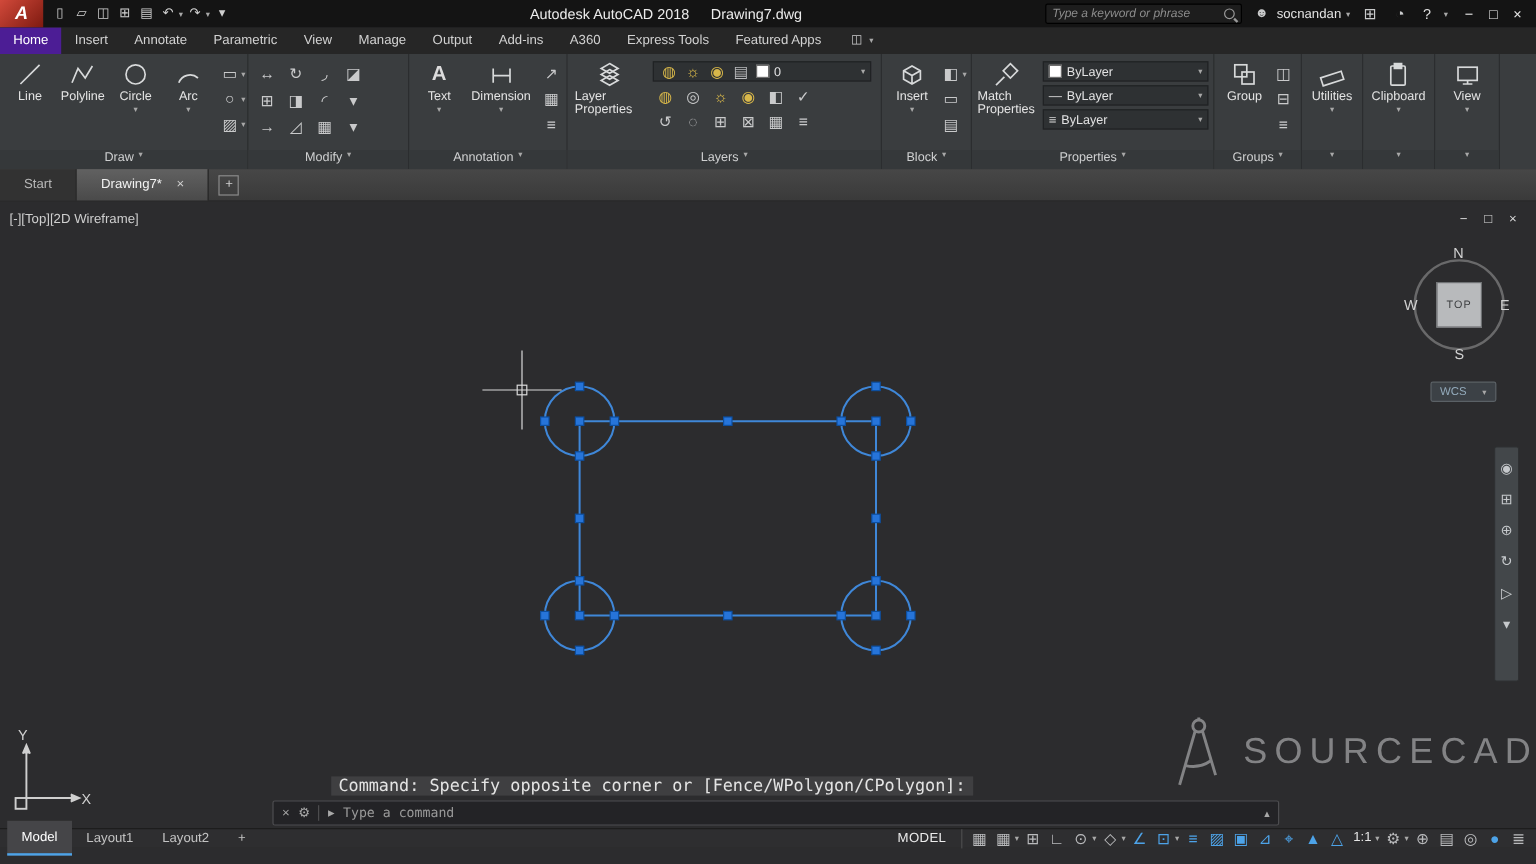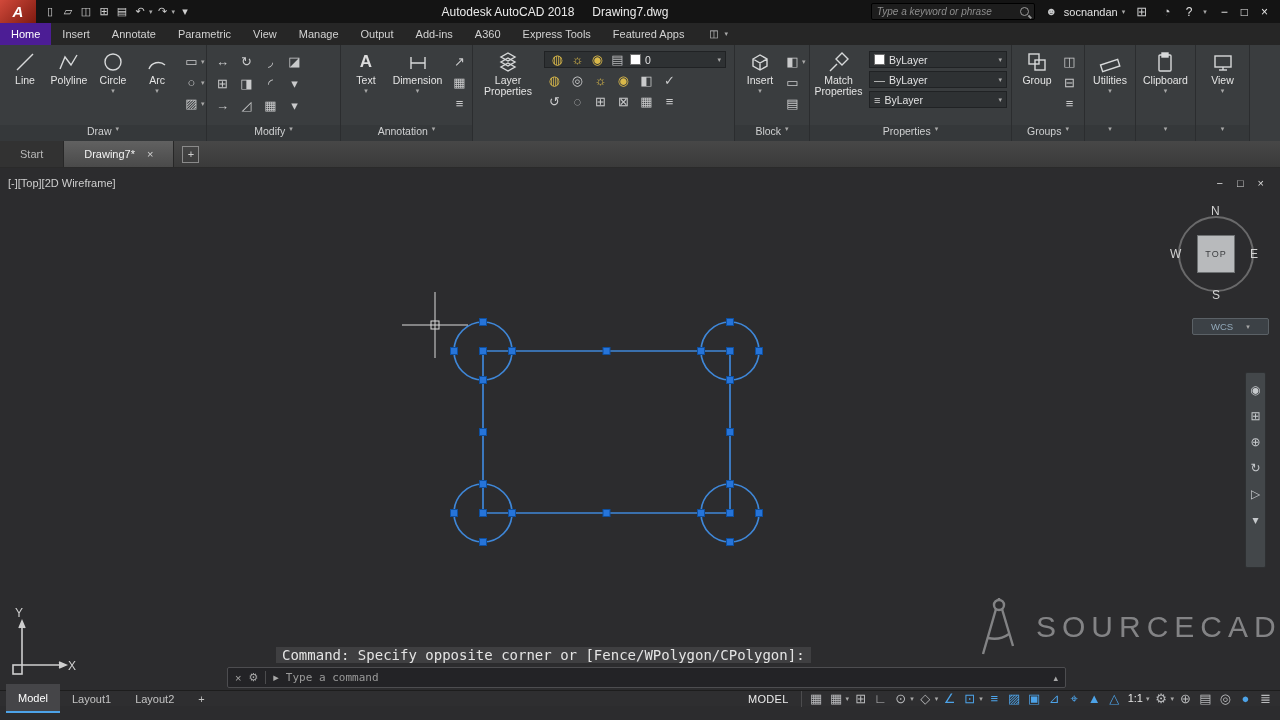--- a/index.html
+++ b/index.html
@@ -39,21 +39,21 @@
   .ribbon-extra{display:flex;align-items:center;gap:2px;margin-left:10px;color:#c9c9c9}
 
   
   .ribbon{position:absolute;top:45px;left:0;width:100%;height:96px;background:#3a3d3f;display:flex}
   .panel{position:relative;height:100%;border-right:1px solid #2b2d2f;box-sizing:border-box;flex:none}
   .pc{position:absolute;top:0;left:0;right:0;bottom:16px;display:flex;padding:3px 4px 0;box-sizing:border-box}
   .pl{position:absolute;bottom:0;left:0;right:0;height:16px;background:#35383a;display:flex;
       align-items:flex-start;justify-content:center;gap:4px;font-size:10.5px;color:#cfd0d1}
   .bigbtn{display:flex;flex-direction:column;align-items:center;gap:1px;padding:2px 2px;min-width:38px}
   .bicon{width:26px;height:24px;display:flex;align-items:center;justify-content:center}
-  .blabel{font-size:10.5px;color:#e4e4e4;text-align:center;line-height:11px}
+  .blabel{font-size:10.5px;color:#e4e4e4;line-height:11px}
   .bigA{font-size:17px;font-weight:bold;color:#dcdcdc}
   .smallcol{display:flex;flex-direction:column;gap:4px;margin-left:3px;padding-top:5px}
   .mgrid{display:flex;flex-direction:column;gap:5px;padding:5px 3px}
   .mrow{display:flex;gap:7px}
   .combo{display:flex;align-items:center;gap:4px;background:#2e3133;border:1px solid #202224;
          height:17px;padding:0 4px;font-size:10.5px;color:#e2e2e3;box-sizing:border-box}
   .combo .dd{margin-left:auto}
   .swatch{width:9px;height:9px;background:#ffffff;border:1px solid #6e6e6e;flex:none}
   .layers-right{display:flex;flex-direction:column;gap:4px;padding-top:3px}
   .lrow{display:flex;gap:6px;align-items:center;padding-left:2px}
@@ -77,21 +77,21 @@
   #canvas-svg{position:absolute;left:0;top:0}
   .vp-label{position:absolute;left:8px;top:9px;font-size:11px;color:#cfcfcf}
   .vp-winbtns{position:absolute;right:16px;top:9px;display:flex;gap:14px;color:#dcdcdc;font-size:11px}
   .ring{position:absolute;left:1178px;top:48px;width:76px;height:76px;
         border:2px solid rgba(165,165,165,.5);border-radius:50%;box-sizing:border-box}
   .vc-letter{position:absolute;color:#d2d2d2;font-size:12px}
   .vc-face{position:absolute;left:1197px;top:67px;width:38px;height:38px;background:#b8babc;
            border:1px solid #6e7173;color:#3c3e40;font-size:9px;display:flex;align-items:center;
            justify-content:center;letter-spacing:1px;box-sizing:border-box}
   .wcs{position:absolute;left:1192px;top:150px;height:15px;background:#3c4146;border:1px solid #5b6166;
-       border-radius:2px;color:#93aabb;font-size:9.5px;display:flex;align-items:center;gap:13px;padding:0 18px}
+       border-radius:2px;color:#93aabb;font-size:9.5px;display:flex;align-items:center;gap:13px;padding:0 7px}
   #navbar{position:absolute;left:1245px;top:204px;width:21px;height:196px;background:rgba(72,76,79,.85);
           border:1px solid #2e3032;border-radius:2px;display:flex;flex-direction:column;align-items:center;
           gap:11px;padding-top:9px;box-sizing:border-box}
   #navbar .ic{font-size:12px;width:15px;height:15px;color:#c6c9cc}
   .ucs{position:absolute;left:2px;top:435px}
   .watermark{position:absolute;left:976px;top:428px;display:flex;align-items:center;gap:14px;opacity:.88}
   .wm-text{font-size:30px;letter-spacing:6px;color:#8f9092}
   .cmd-history{position:absolute;left:276px;top:479px;height:16px;background:#3f3f41;color:#e4e4e4;
                font-family:"DejaVu Sans Mono",monospace;font-size:14px;line-height:16px;
                padding:0 6px;white-space:nowrap}
@@ -416,20 +416,24 @@
               </span>
               <span class="icw">
                 <span class="ic">▦</span>
               </span>
               <span class="icw">
                 <span class="ic">≡</span>
               </span>
             </div>
         </div>
       </div>
+      <div class="pl">
+          <span>Layers</span>
+          <span class="dd">▾</span>
+        </div>
     </div>
 
     <div class="panel" style="width:75px">
       <div class="pc">
         <div class="bigbtn">
           <span class="bicon">
             <svg class="bi" width="22" height="22">
                 <path d="M4,8 L11,4 L18,8 L18,15 L11,19 L4,15 Z M4,8 L11,12 L18,8 M11,12 L11,19"></path>
               </svg>
           </span>

